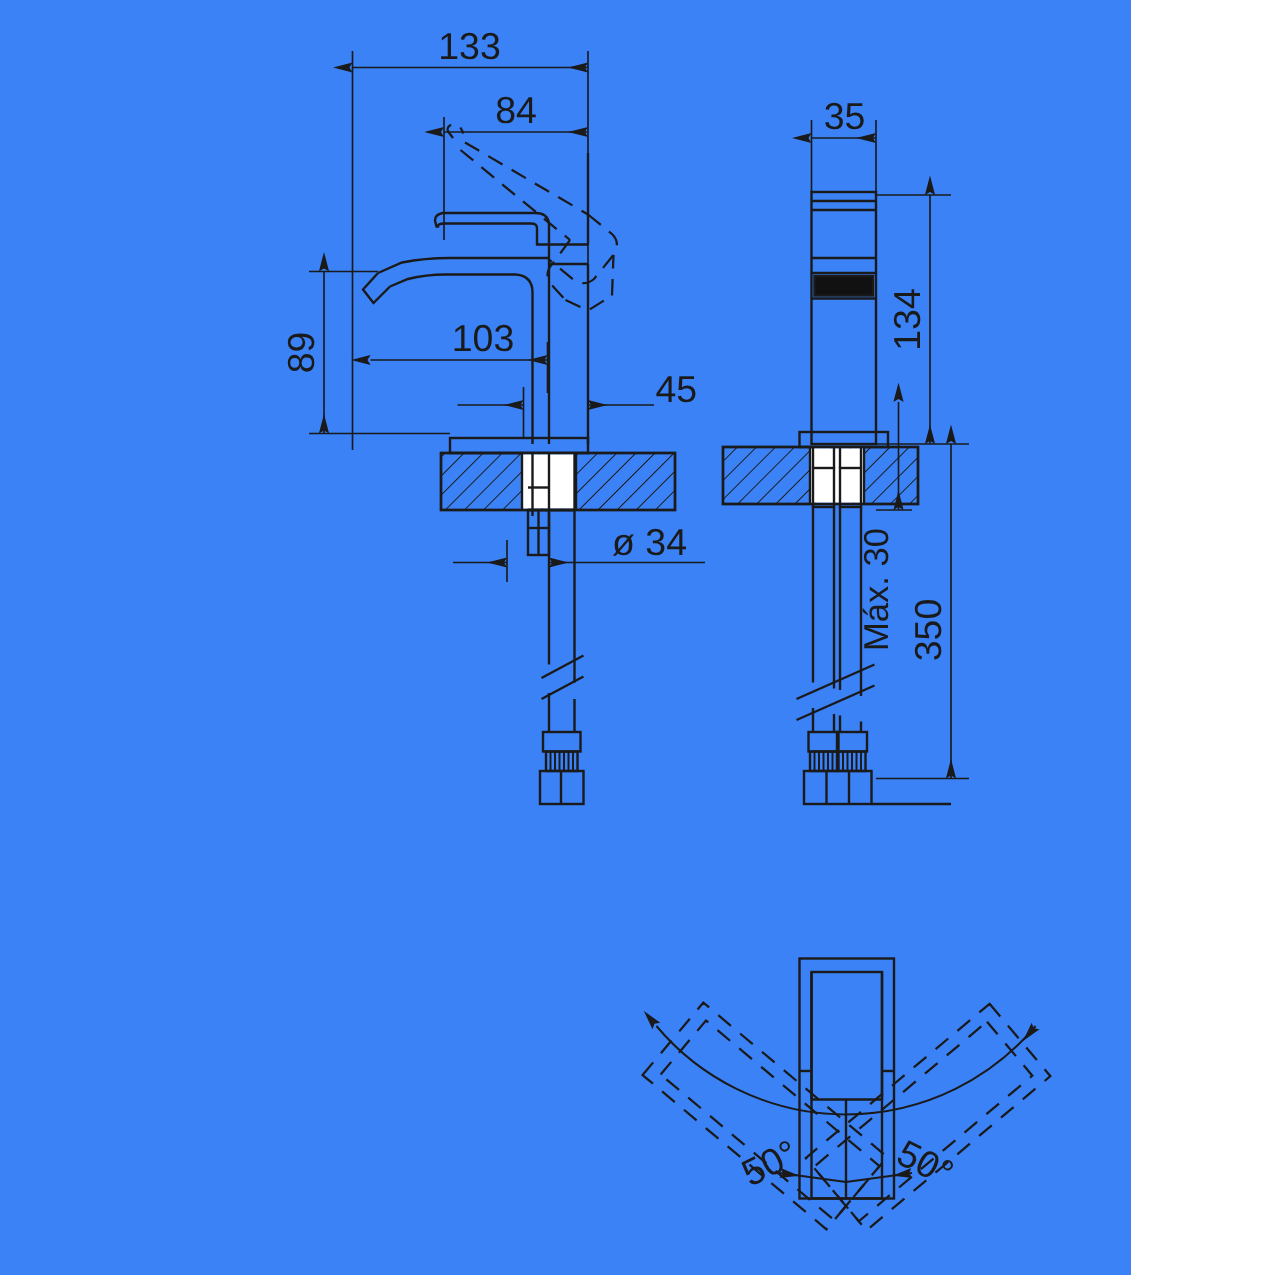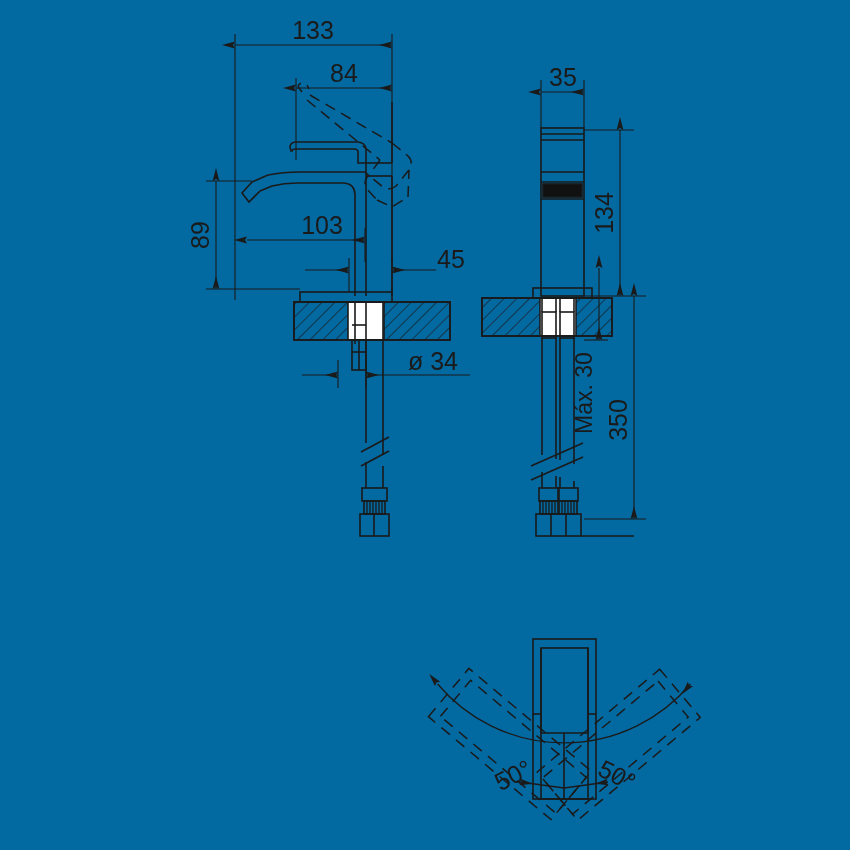--- a/index.html
+++ b/index.html
@@ -1,18 +1,18 @@
 <!DOCTYPE html>
 <html><head>
 <meta charset="utf-8">
 <style>
   html,body{margin:0;padding:0;background:#ffffff;}
   body{width:850px;height:850px;overflow:hidden;
        font-family:"Liberation Sans", sans-serif;}
-  #stage{position:relative;width:850px;height:850px;background:#0369a1;}
+  #stage{position:relative;width:754px;height:850px;background:#3b82f6;}
   svg{display:block;}
   .dimtxt{font-family:"Liberation Sans", sans-serif;font-size:25px;fill:#1a1a1a;}
   .dimtxt-sm{font-family:"Liberation Sans", sans-serif;font-size:23px;fill:#1a1a1a;}
 </style>
 </head>
 <body>
 
 <div id="stage">
 <svg width="850" height="850" viewBox="0 0 850 850">
 

